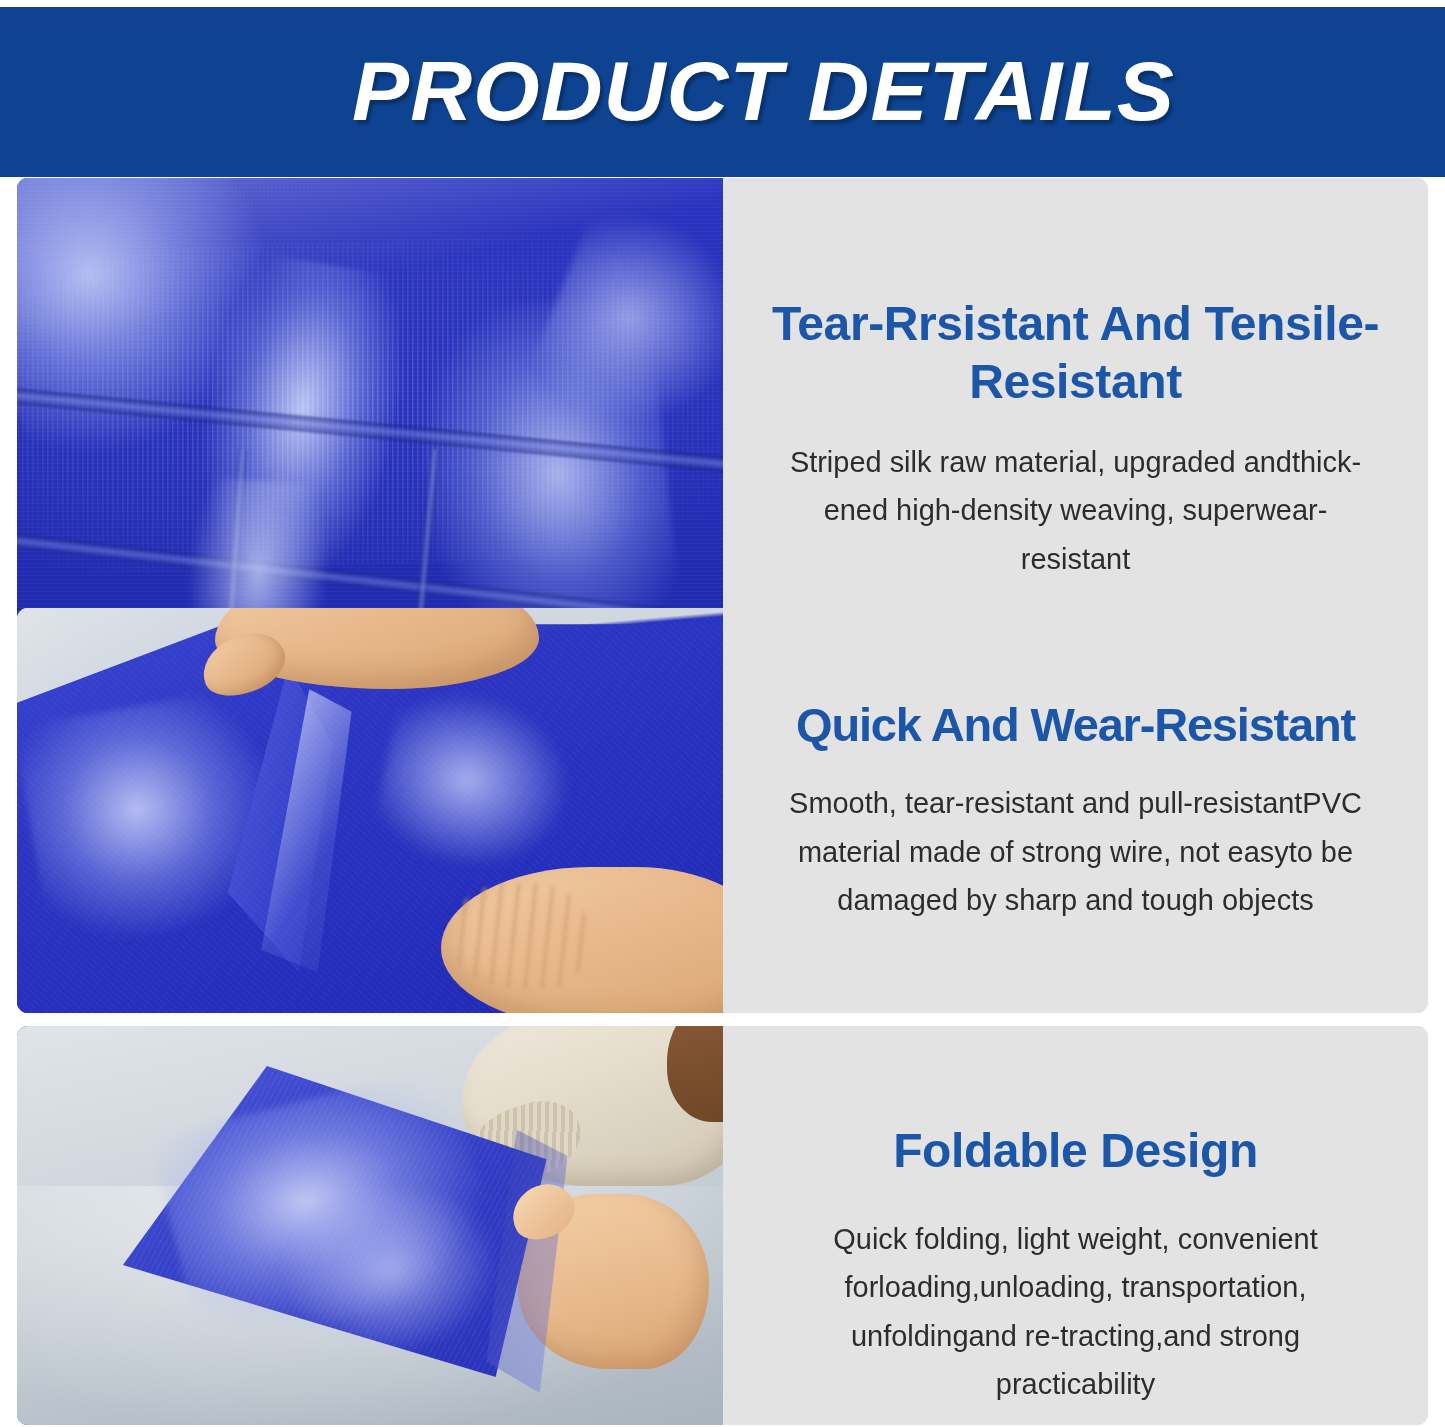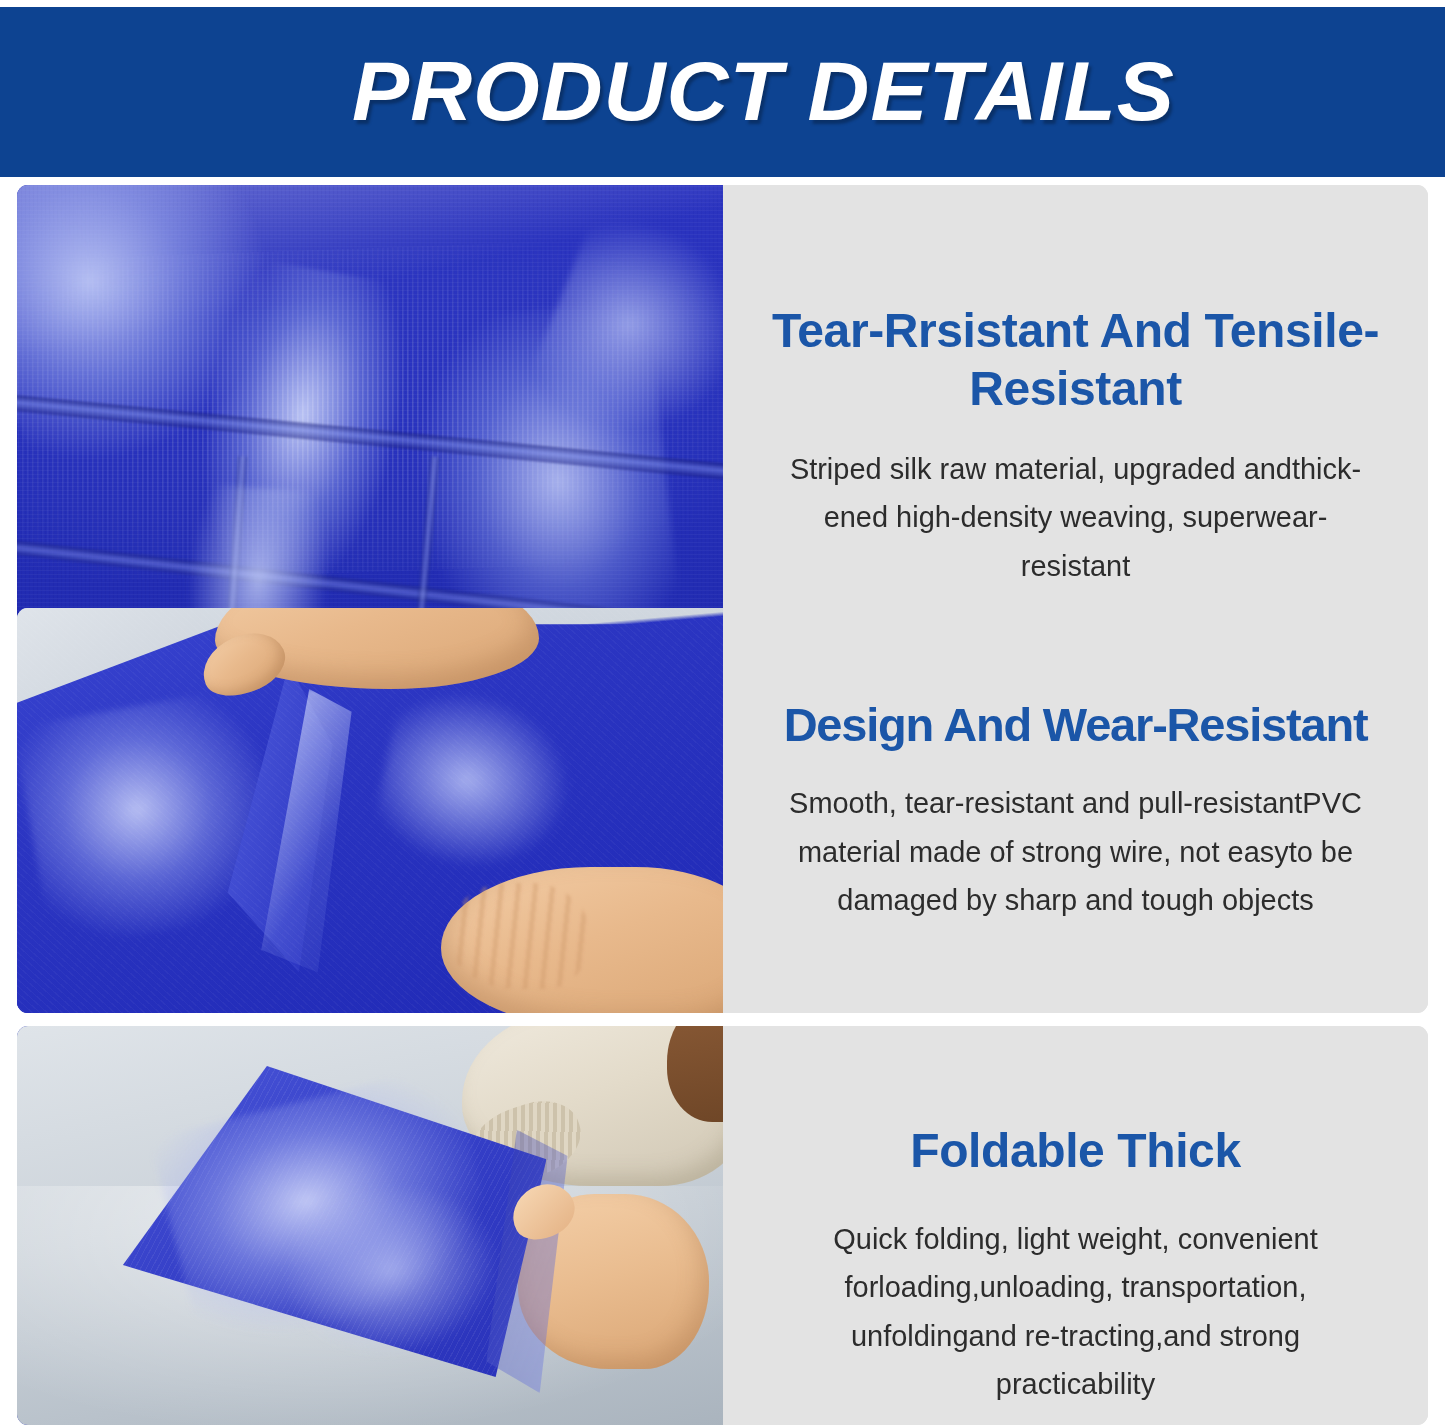--- a/index.html
+++ b/index.html
@@ -50,21 +50,21 @@
   
   .feature-row {
     position: absolute;
     left: 17px;
     width: 1411px;
     background: #e3e3e3;
     border-radius: 11px;
     overflow: hidden;
     display: flex;
   }
-  #row-0 { top: 178px;  height: 522px; }
+  #row-0 { top: 171px;  height: 522px; }
   #row-1 { top: 601px;  height: 405px; }
   #row-2 { top: 1019px; height: 399px; }
 
   .photo {
     position: relative;
     width: 706px;
     height: 100%;
     flex: 0 0 706px;
     overflow: hidden;
     background: #2b3bbd;
@@ -270,21 +270,21 @@
         <div class="pull-peak"></div>
         <div class="sheet-hl2"></div>
         <div class="weave2"></div>
         <div class="hand hand-top"></div>
         <div class="hand thumb-top"></div>
         <div class="hand hand-bot"></div>
         <div class="knuckles"></div>
       </div>
     </div>
     <div class="text-pane">
-      <div class="feature-title">Design And Wear-Resistant</div>
+      <div class="feature-title">Quick And Wear-Resistant</div>
       <div class="feature-desc">Smooth, tear-resistant and pull-resistantPVC material made of strong wire, not easyto be damaged by sharp and tough objects</div>
     </div>
   </div>
 
   <div class="feature-row" id="row-2">
     <div class="photo">
       <div class="tarp-fold">
         <div class="floor-sheen"></div>
         <div class="sleeve"></div>
         <div class="hair"></div>
@@ -292,18 +292,18 @@
         <div class="hand3"></div>
         <div class="bundle"></div>
         <div class="bundle-weave"></div>
         <div class="bundle-hl"></div>
         <div class="bundle-hl2"></div>
         <div class="bundle-edge"></div>
         <div class="thumb3"></div>
       </div>
     </div>
     <div class="text-pane">
-      <div class="feature-title">Foldable Thick</div>
+      <div class="feature-title">Foldable Design</div>
       <div class="feature-desc">Quick folding, light weight, convenient forloading,unloading, transportation, unfoldingand re-tracting,and strong practicability</div>
     </div>
   </div>
 
 </div>
 
 </body></html>

